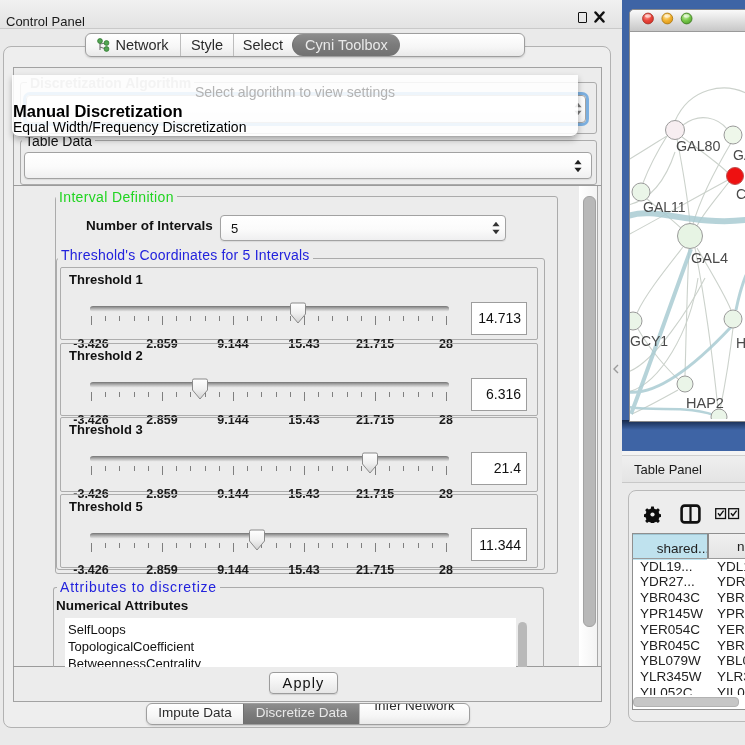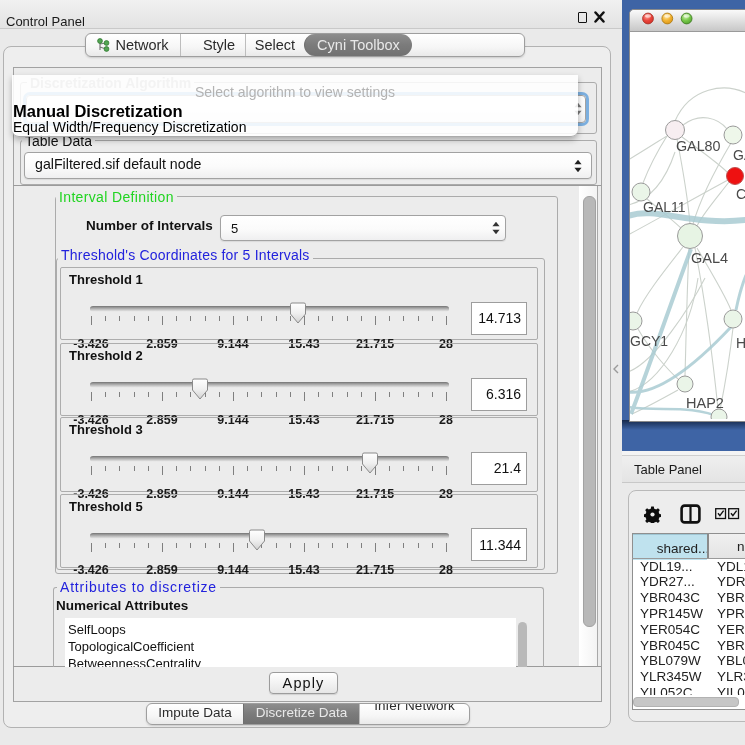--- a/index.html
+++ b/index.html
@@ -50,21 +50,20 @@
 <div class="combo" style="left:26px;top:95px;width:558px;height:26px;box-shadow:0 0 0 3px rgba(96,160,220,0.8);">
   <svg class="updown" style="right:3px;width:8px;height:13px;" viewBox="0 0 9 14">
       <path d="M4.5 0 L8.5 5 L0.5 5 Z" fill="#777"></path>
       <path d="M4.5 14 L8.5 9 L0.5 9 Z" fill="#777"></path>
     </svg>
 </div>
 
 <div class="grp" style="left:20px;top:140px;width:575px;height:43px;"></div>
 <div class="gtitle" style="left:22px;top:134px;color:#111;">Table Data</div>
 <div class="combo" style="left:24px;top:152px;width:566px;height:25px;">
-  <div class="ct" style="font-size:14.2px;top:11px;">galFiltered.sif default node</div>
   <svg class="updown" style="right:9px;width:8px;height:13px;" viewBox="0 0 9 14">
       <path d="M4.5 0 L8.5 5 L0.5 5 Z" fill="#222"></path>
       <path d="M4.5 14 L8.5 9 L0.5 9 Z" fill="#222"></path>
     </svg>
 </div>
 
 <div class="abs" style="left:12px;top:75px;width:566px;height:61px;background:rgba(255,255,255,0.87);
  border-bottom:1px solid #ababab;border-radius:0 0 7px 7px;box-shadow:0 3px 6px rgba(0,0,0,0.28);"></div>
 <div class="abs" style="left:12px;top:84px;width:566px;text-align:center;font-size:14px;color:#b3b3b3;">Select algorithm to view settings</div>
 <div class="abs" style="left:13px;top:101.5px;font-size:16.5px;font-weight:bold;color:#000;">Manual Discretization</div>
@@ -309,21 +308,21 @@
   <div class="s" style="width:110px;padding-bottom:18px;box-sizing:border-box;">Infer Network</div>
 </div>
 
 <div class="seg" style="left:85px;top:33px;width:438px;height:22px;font-size:14.5px;">
   <div class="s" style="width:94px;"><svg width="13" height="15" viewBox="0 0 13 15" style="margin-right:5px;">
     <path d="M3 3 L3 12 M3 6 L9 5 M3 9 L9 11" stroke="#7a7a7a" stroke-width="1.2" fill="none"></path>
     <circle cx="3" cy="3" r="2.4" fill="#53a553" stroke="#2f7a2f" stroke-width="0.8"></circle>
     <circle cx="9.5" cy="5" r="2.4" fill="#53a553" stroke="#2f7a2f" stroke-width="0.8"></circle>
     <circle cx="9.5" cy="11" r="2.4" fill="#53a553" stroke="#2f7a2f" stroke-width="0.8"></circle>
   </svg>Network</div>
-  <div class="s" style="width:52px;padding-left:12px;">Style</div>
+  <div class="s" style="width:52px;">Style</div>
   <div class="s" style="width:58px;">Select</div>
   <div class="s sel" style="width:107px;border-radius:11px;">Cyni Toolbox</div>
 </div>
 
 <svg class="abs" style="left:612px;top:364px;" width="8" height="10" viewBox="0 0 8 10">
     <path d="M6 1 L2 5 L6 9" stroke="#9a9a9a" stroke-width="1.4" fill="none"></path>
   </svg>
 
 <div class="abs" style="left:622px;top:0;width:123px;height:451px;background:#3e64a5;"></div>
 <div class="abs" style="left:622px;top:420px;width:123px;height:10px;background:linear-gradient(180deg,rgba(12,26,52,0.8),rgba(12,26,52,0));"></div>

